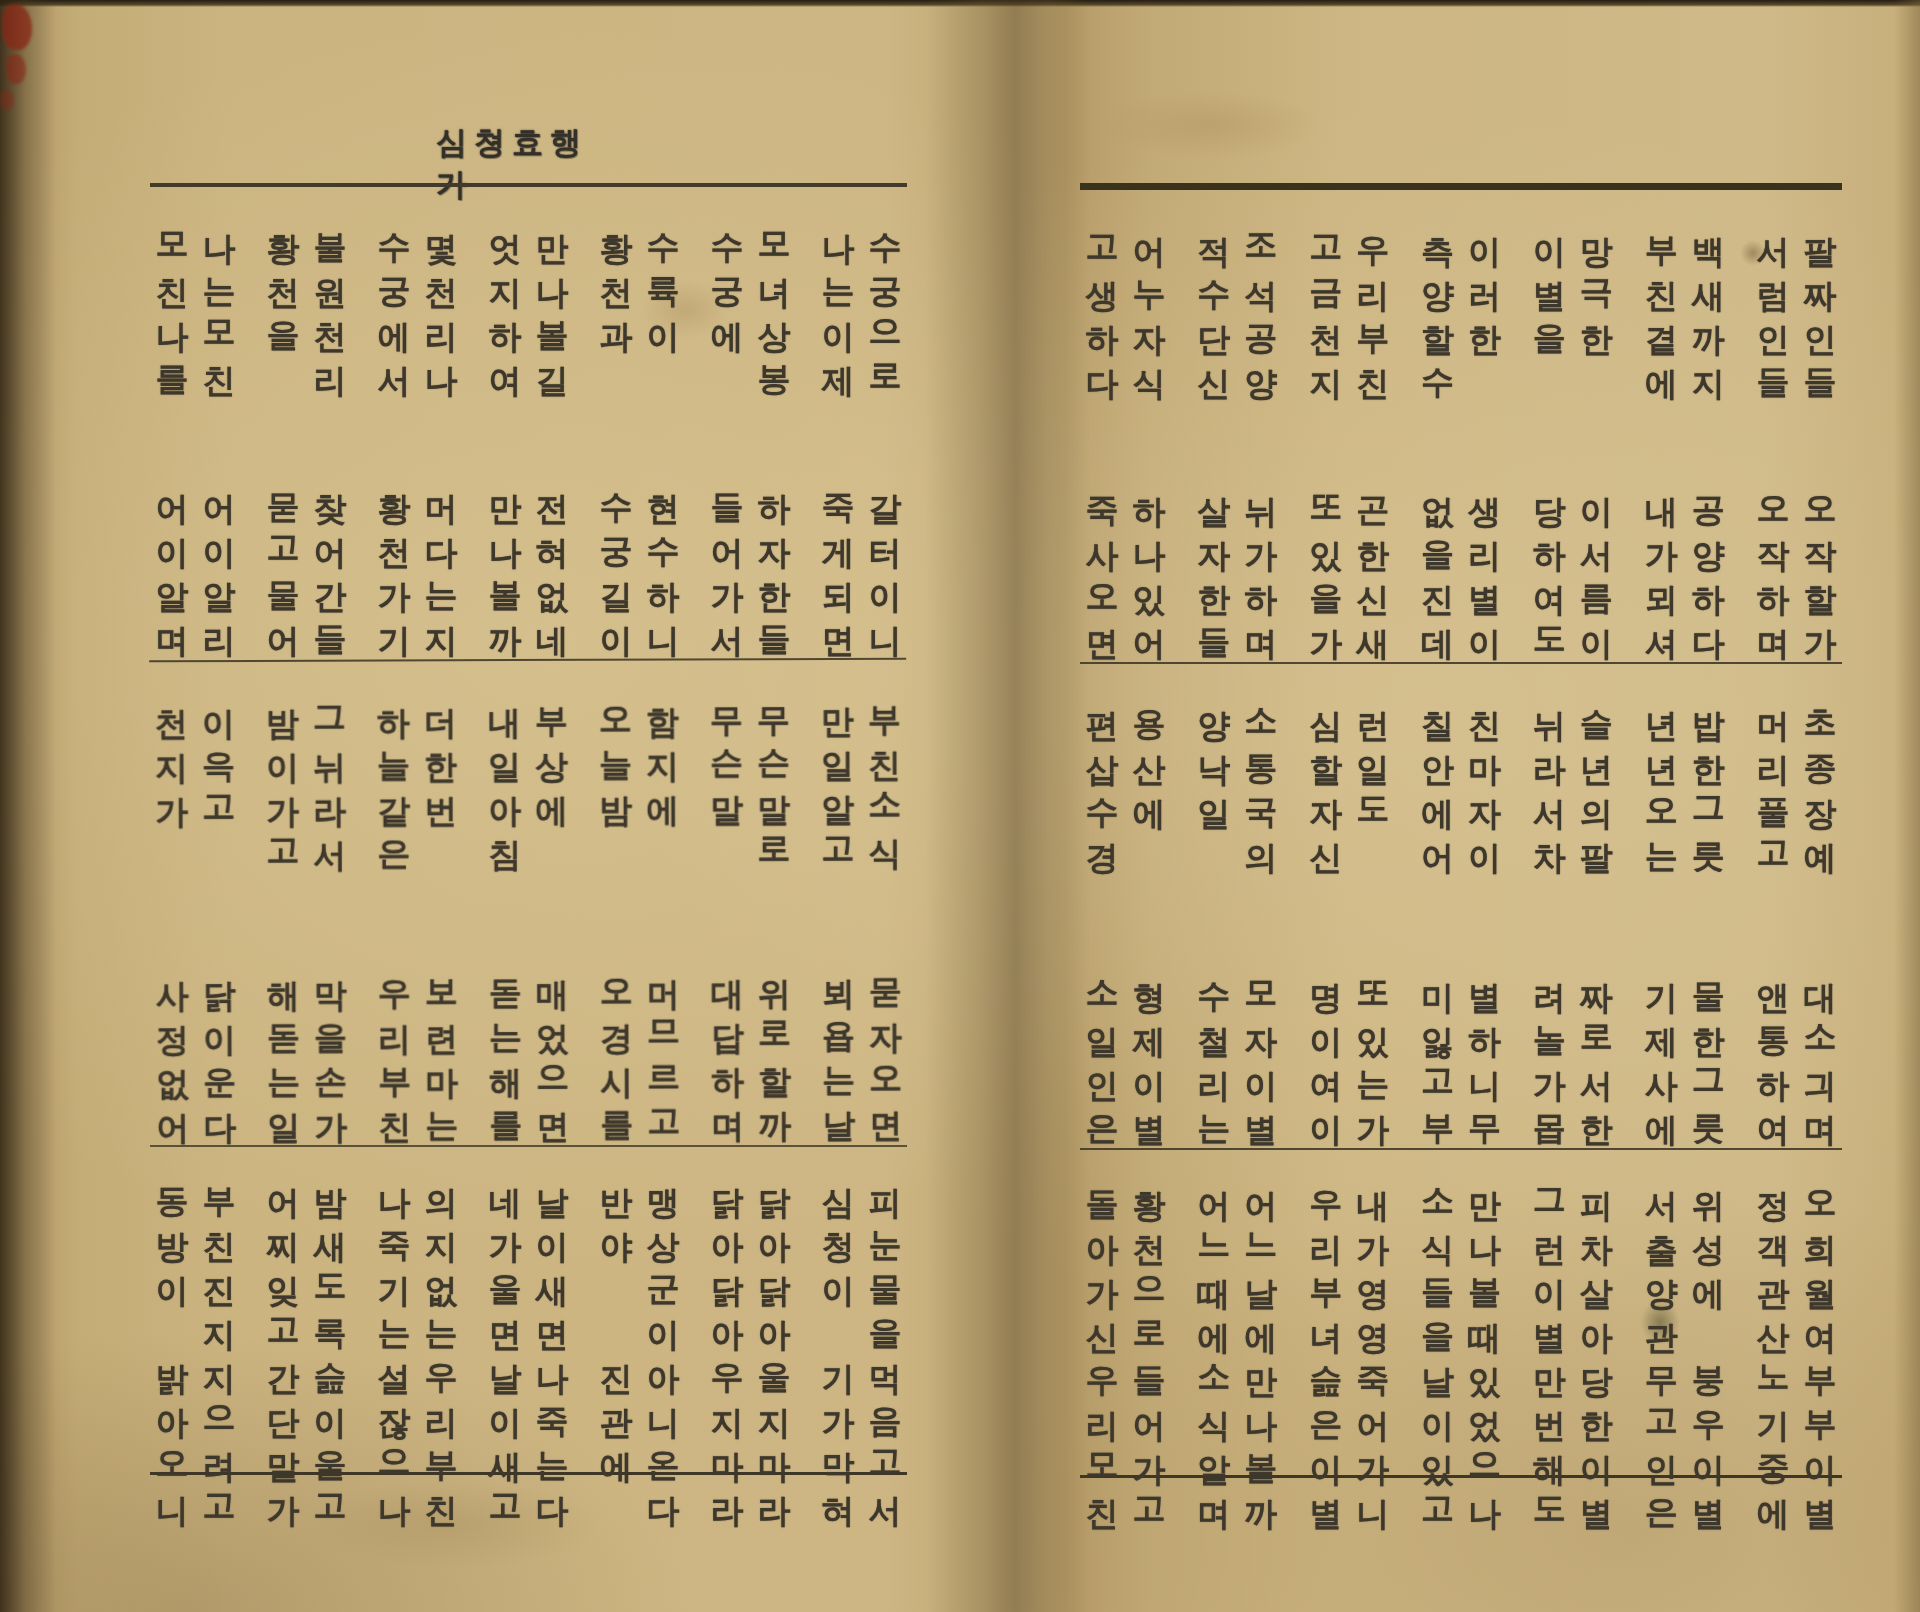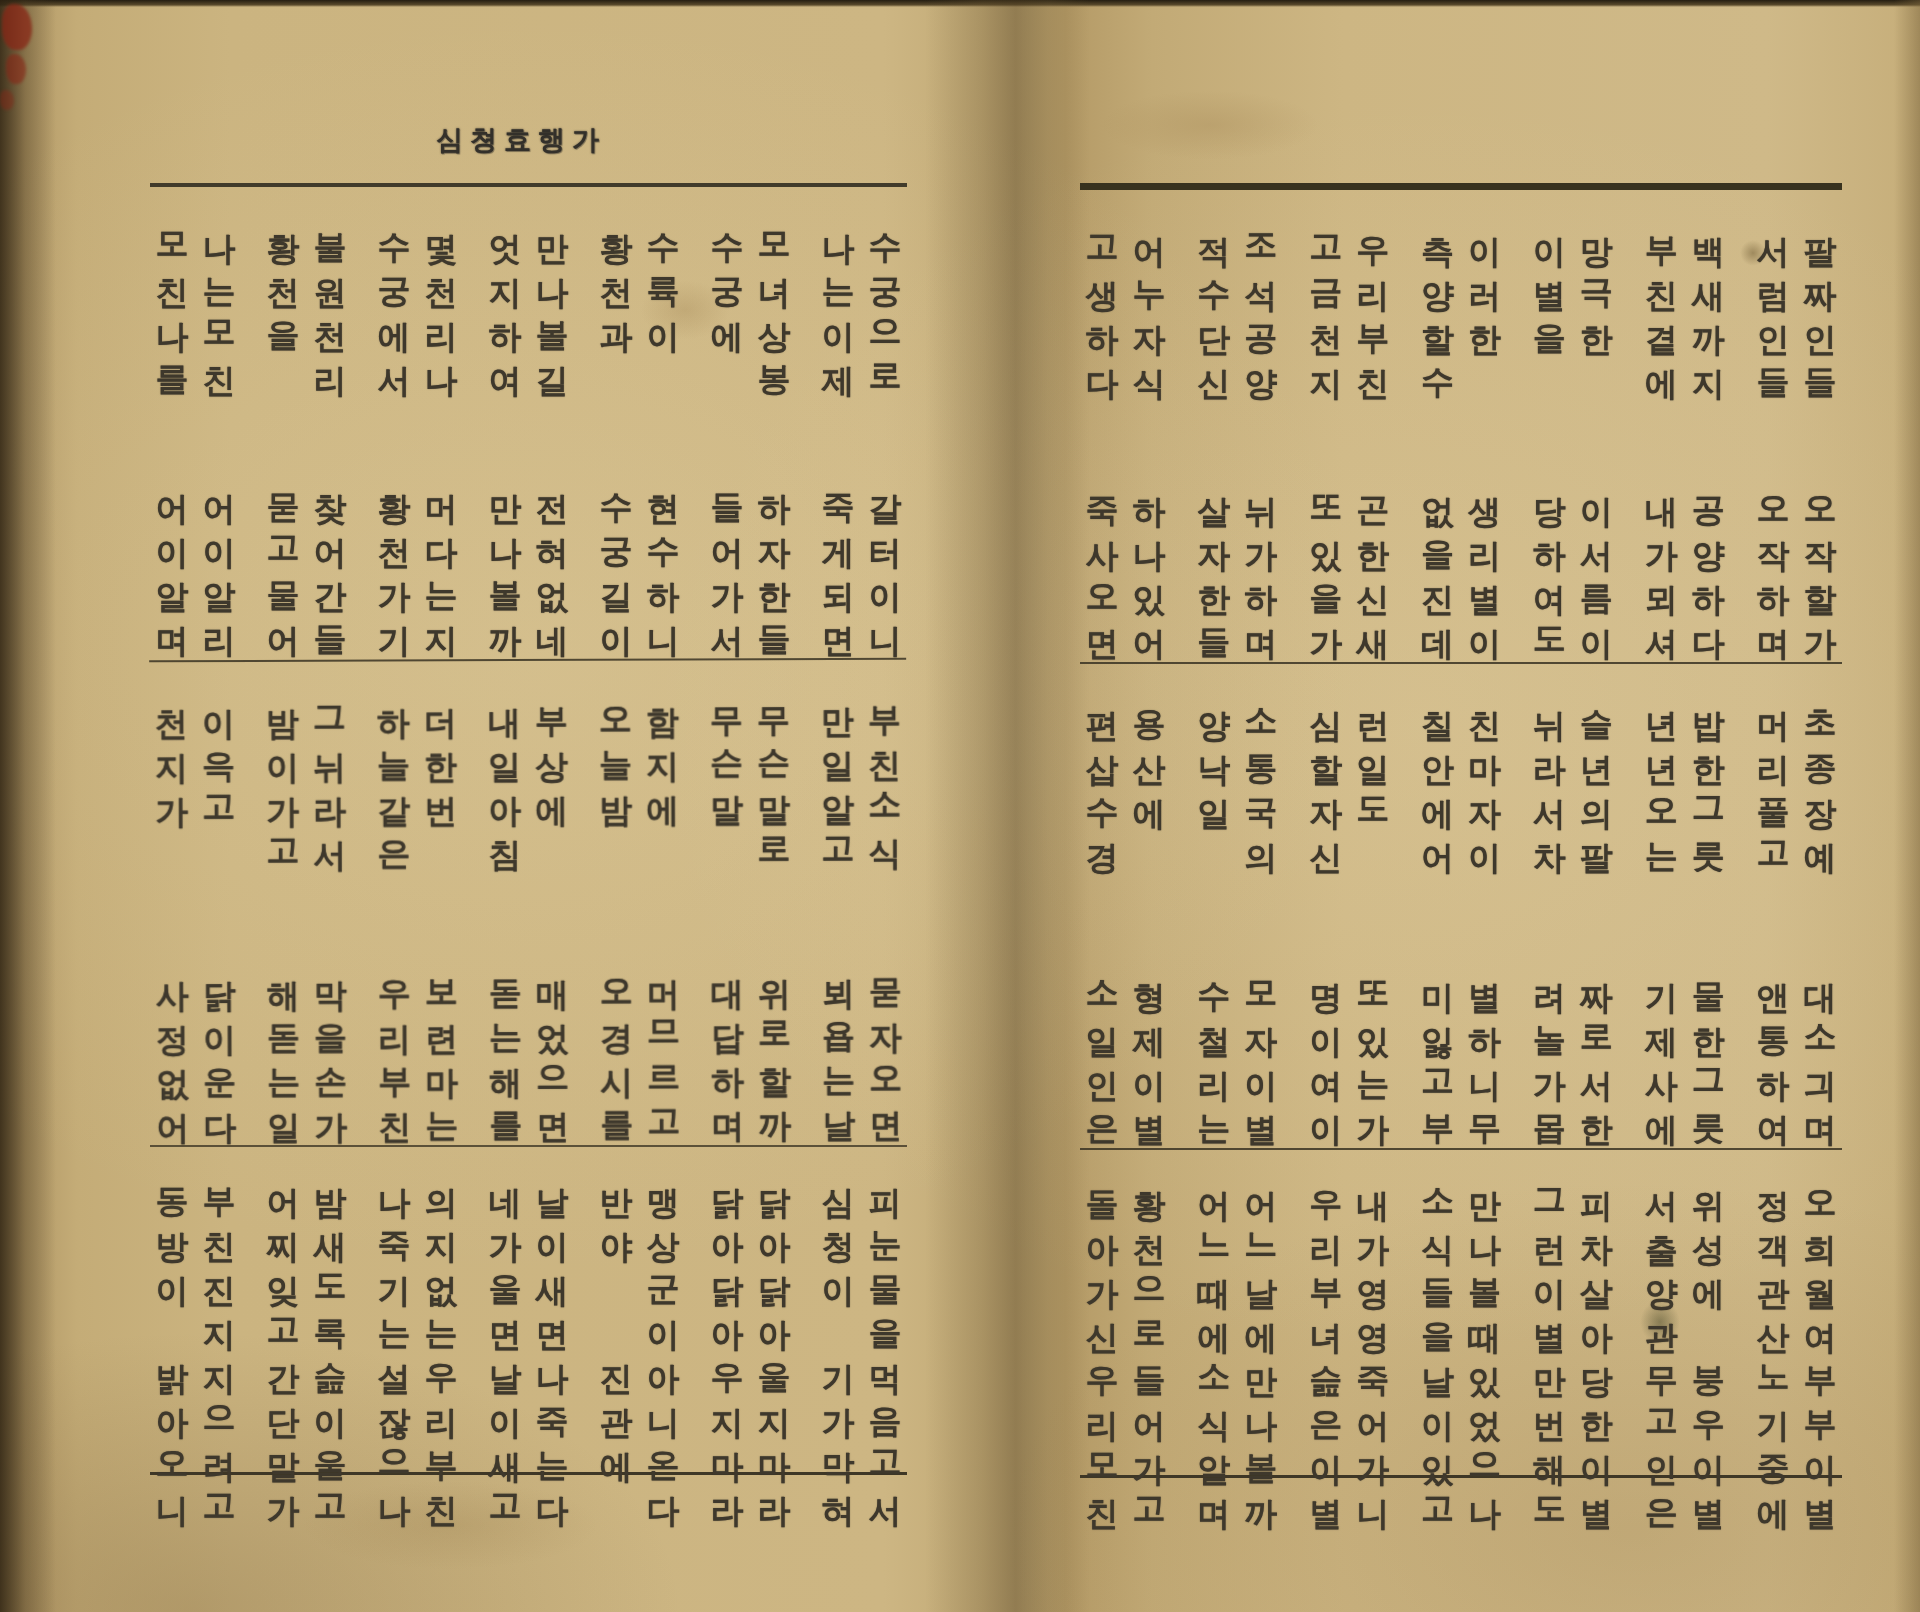--- a/index.html
+++ b/index.html
@@ -16,21 +16,21 @@
   .edge-top{position:absolute;left:0;top:0;width:100%;height:7px;background:linear-gradient(180deg,#241d11,#5a4a2c 70%,rgba(90,74,44,0));}
   .edge-left{position:absolute;left:0;top:0;width:56px;height:100%;background:linear-gradient(90deg,rgba(46,35,18,.85),rgba(70,55,30,.4) 45%,rgba(0,0,0,0));}
   .edge-right{position:absolute;right:0;top:0;width:26px;height:100%;background:linear-gradient(270deg,rgba(120,98,58,.5),rgba(0,0,0,0));}
   .gutter{position:absolute;left:925px;top:0;width:165px;height:100%;
     background:linear-gradient(90deg,rgba(0,0,0,0),rgba(104,84,48,.28) 35%,rgba(84,66,36,.42) 55%,rgba(110,90,52,.25) 75%,rgba(0,0,0,0));}
   .stamp{position:absolute;background:rgba(136,38,22,.75);filter:blur(1.5px);border-radius:40% 60% 50% 50%;}
   .stain{position:absolute;border-radius:50%;pointer-events:none;}
 
   .header-title{
     position:absolute;left:436px;top:122px;width:180px;
-    font-size:27px;font-weight:bold;color:#33302a;letter-spacing:7px;
+    font-size:31px;font-weight:bold;color:#33302a;letter-spacing:7px;
     text-shadow:0 0 2px rgba(51,48,42,.8), 1px 1px 0 rgba(51,48,42,.35);
     filter:blur(.4px);
   }
 
   .page{position:absolute;top:183px;height:1282px;}
   .page-left{left:150px;width:757px;border-top:4px solid #413b2b;}
   .page-right{left:1080px;width:762px;border-top:7px solid #38321f;}
   .band{position:relative;display:flex;flex-direction:column;justify-content:space-between;
     padding:22px 2px 14px 2px;box-sizing:border-box;}
   .band-1{height:472px;}

